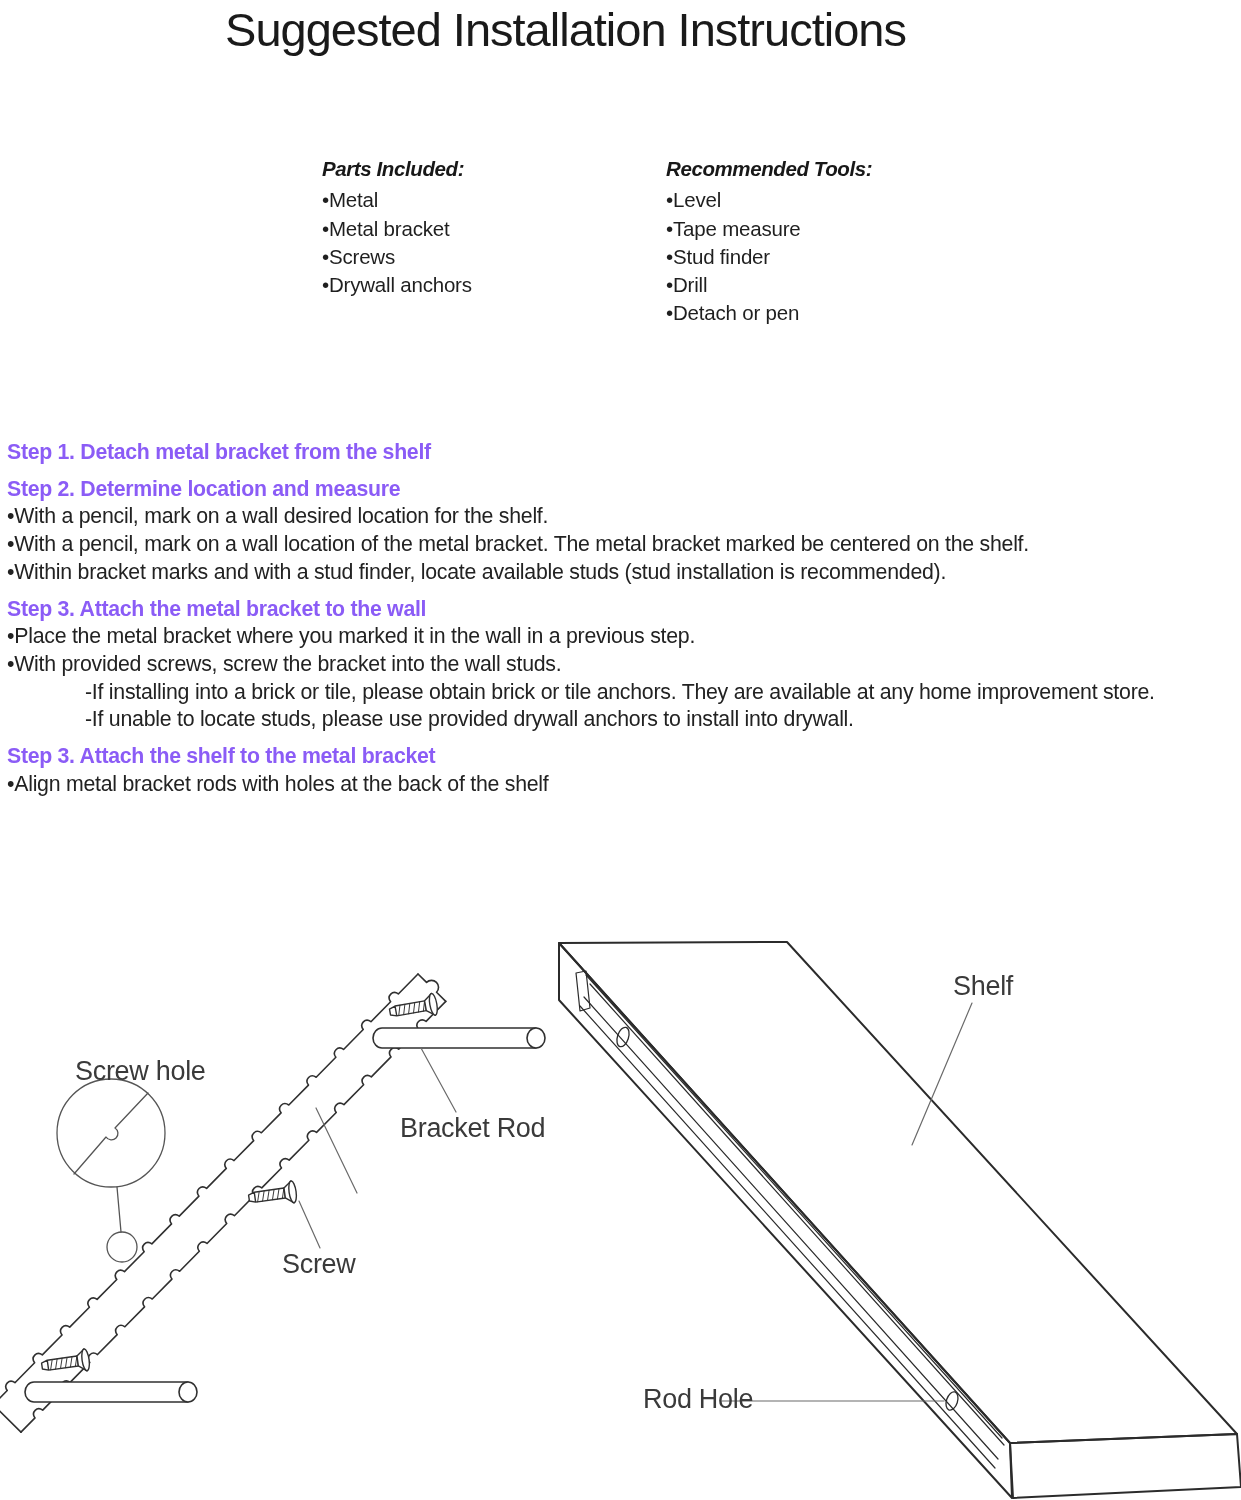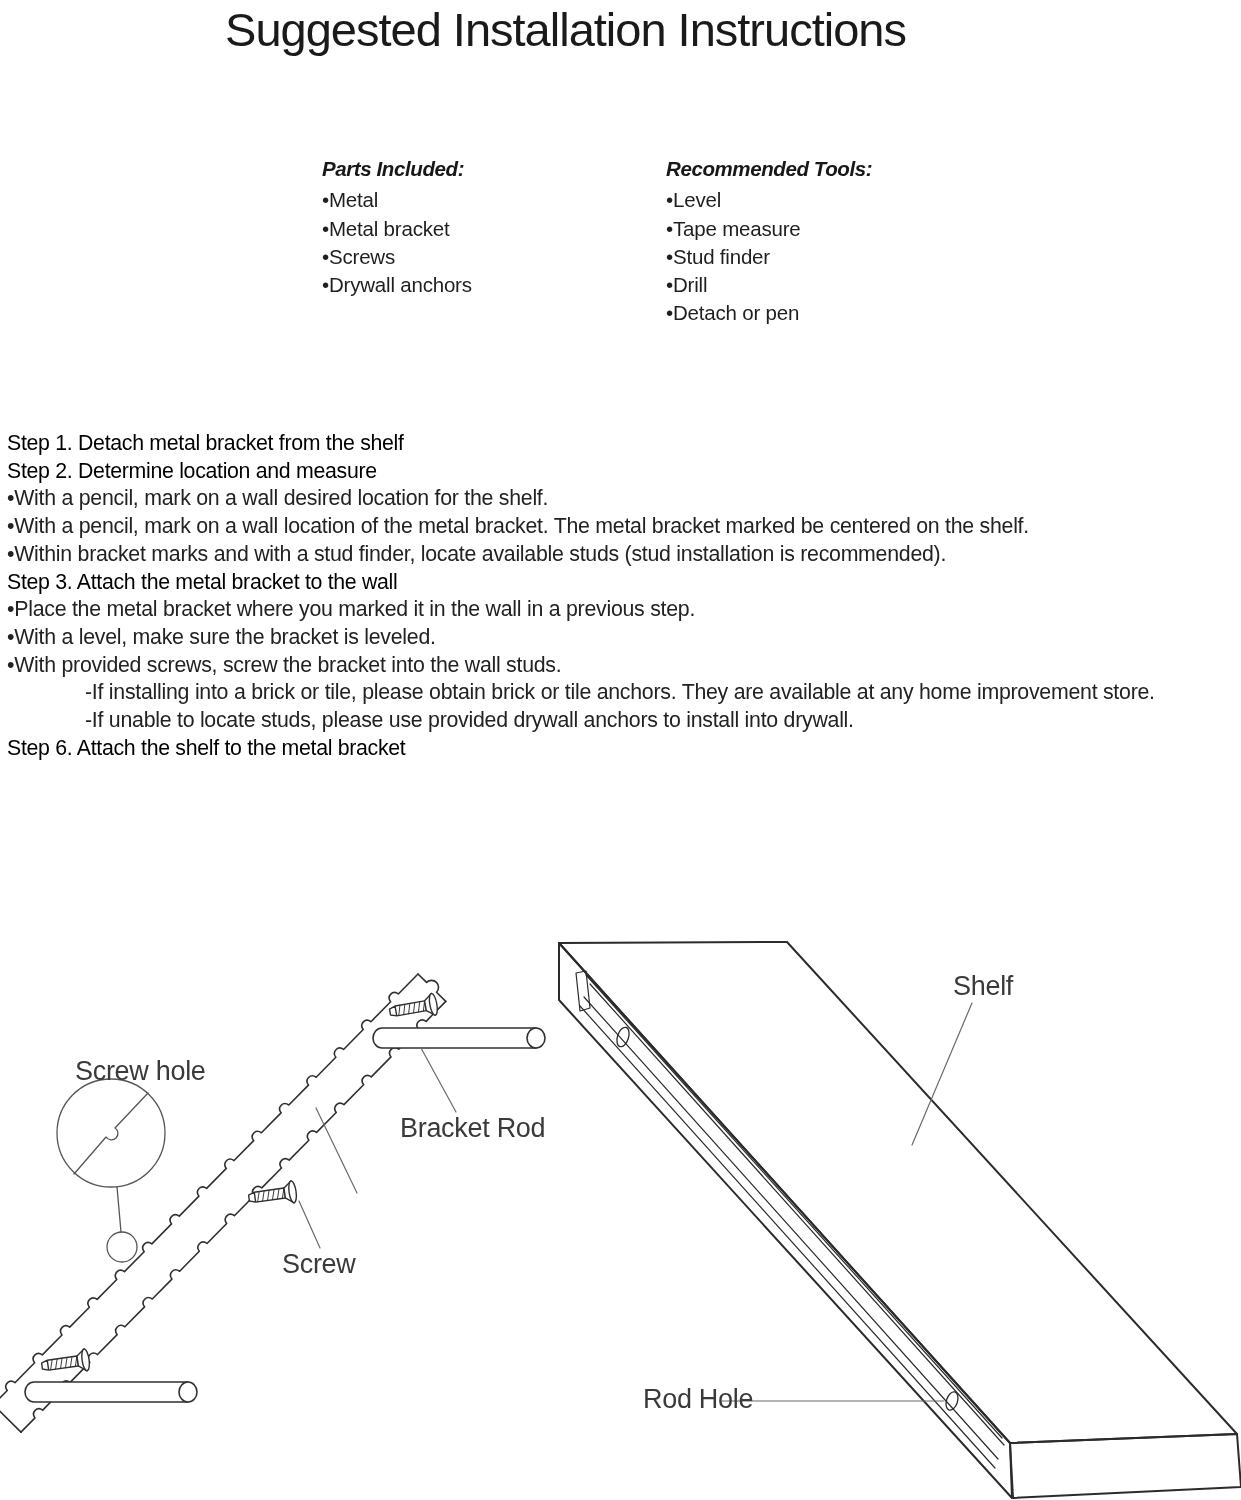--- a/index.html
+++ b/index.html
@@ -17,21 +17,21 @@
   .col h3{
     margin:0 0 3px 0;font-size:20.5px;font-weight:bold;font-style:italic;
     letter-spacing:-0.4px;color:#181818;
   }
   .col ul{margin:0;padding:0;list-style:none;}
   .instructions{
     position:absolute;left:7px;top:430px;width:1230px;
     font-size:21.3px;line-height:27.7px;letter-spacing:-0.25px;color:#222;
   }
   .instructions p{margin:0;}
-  .instructions p.step{font-weight:normal;color:#000000;letter-spacing:-0.3px;}
+  .instructions p.step{font-weight:bold;color:#8b5cf6;letter-spacing:-0.3px;margin-top:9px;}
   .instructions p.sub{padding-left:78px;}
   .diagram{position:absolute;left:0;top:930px;width:1241px;height:570px;}
   svg text{font-family:"Liberation Sans", sans-serif;font-size:27px;fill:#3a3a3a;letter-spacing:-0.3px;}
 </style>
 </head>
 <body>
 
 <div class="title">Suggested Installation Instructions</div>
 
 <div class="col col-parts">
@@ -56,25 +56,25 @@
 </div>
 
 <div class="instructions">
   <p class="step">Step 1. Detach metal bracket from the shelf</p>
   <p class="step">Step 2. Determine location and measure</p>
   <p class="bullet">•With a pencil, mark on a wall desired location for the shelf.</p>
   <p class="bullet">•With a pencil, mark on a wall location of the metal bracket. The metal bracket marked be centered on the shelf.</p>
   <p class="bullet">•Within bracket marks and with a stud finder, locate available studs (stud installation is recommended).</p>
   <p class="step">Step 3. Attach the metal bracket to the wall</p>
   <p class="bullet">•Place the metal bracket where you marked it in the wall in a previous step.</p>
-  <p class="bullet">•With a level, make sure the bracket is leveled.</p>
   <p class="bullet">•With provided screws, screw the bracket into the wall studs.</p>
   <p class="sub">-If installing into a brick or tile, please obtain brick or tile anchors. They are available at any home improvement store.</p>
   <p class="sub">-If unable to locate studs, please use provided drywall anchors to install into drywall.</p>
-  <p class="step">Step 6. Attach the shelf to the metal bracket</p>
+  <p class="step">Step 3. Attach the shelf to the metal bracket</p>
+  <p class="bullet">•Align metal bracket rods with holes at the back of the shelf</p>
 </div>
 
 <div class="diagram">
 <svg width="1241" height="570" viewBox="0 0 1241 570" fill="none" stroke-linecap="round" stroke-linejoin="round">
 
   <g stroke="#303030" stroke-width="1.6">
     <g transform="translate(418,44) rotate(134.6)">
       <path class="teeth-path" d="M0,0 h28 c1,7 10,7 11,0 h28 c1,7 10,7 11,0 h28 c1,7 10,7 11,0 h28 c1,7 10,7 11,0 h28 c1,7 10,7 11,0 h28 c1,7 10,7 11,0 h28 c1,7 10,7 11,0 h28 c1,7 10,7 11,0 h28 c1,7 10,7 11,0 h28 c1,7 10,7 11,0 h28 c1,7 10,7 11,0 h28 c1,7 10,7 11,0 h28 c1,7 10,7 11,0 h28 c1,7 10,7 11,0 h28 c1,7 10,7 11,0 h20"></path>
       <path class="teeth-path" d="M0,0 h28 c1,7 10,7 11,0 h28 c1,7 10,7 11,0 h28 c1,7 10,7 11,0 h28 c1,7 10,7 11,0 h28 c1,7 10,7 11,0 h28 c1,7 10,7 11,0 h28 c1,7 10,7 11,0 h28 c1,7 10,7 11,0 h28 c1,7 10,7 11,0 h28 c1,7 10,7 11,0 h28 c1,7 10,7 11,0 h28 c1,7 10,7 11,0 h28 c1,7 10,7 11,0 h28 c1,7 10,7 11,0 h28 c1,7 10,7 11,0 h20" transform="translate(0,-39)"></path>
 

